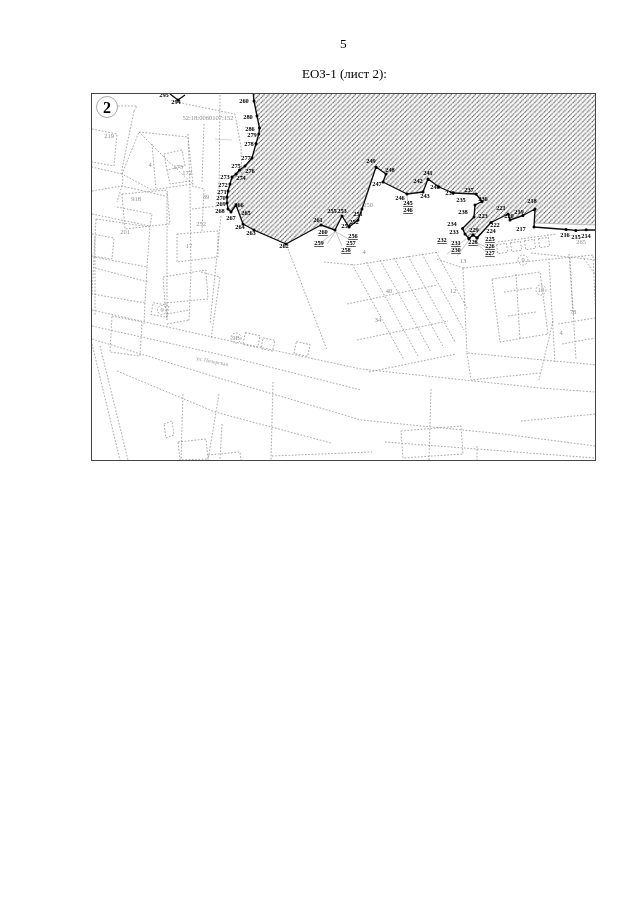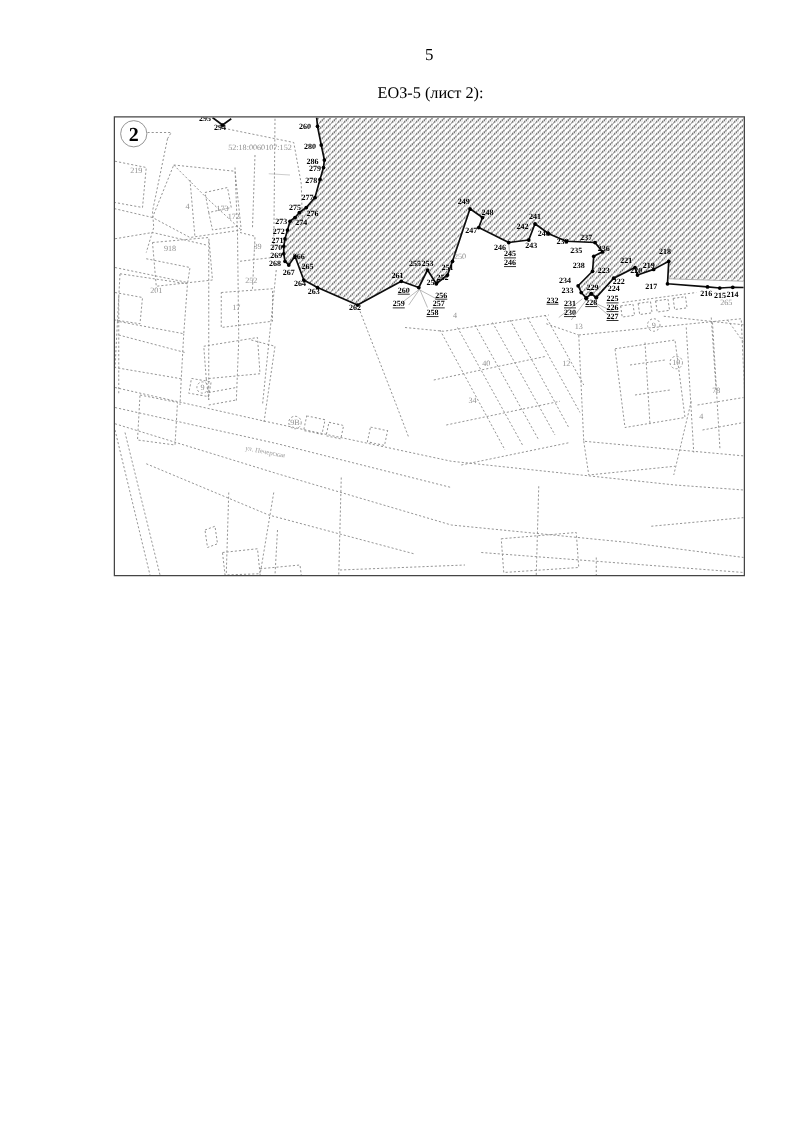--- a/index.html
+++ b/index.html
@@ -6,21 +6,21 @@
   #page{position:relative;width:640px;height:905px;background:#fff;overflow:hidden;
         font-family:"Liberation Serif", serif;color:#000;}
   #pnum{position:absolute;left:340px;top:36px;font-size:13.5px;}
   #title{position:absolute;left:302px;top:66px;font-size:13px;}
   #map{position:absolute;left:91px;top:93px;width:503px;height:366px;border:1.35px solid #454545;}
 </style>
 </head>
 <body>
 <div id="page">
   <div id="pnum">5</div>
-  <div id="title">ЕОЗ-5 (лист 2):</div>
+  <div id="title">ЕОЗ-1 (лист 2):</div>
   <div id="map">
   <svg width="503" height="366" viewBox="0 0 503 366">
     <defs>
       <pattern id="hat" width="4.8" height="4.8" patternUnits="userSpaceOnUse">
         <line x1="-0.4" y1="5.2" x2="5.2" y2="-0.4" stroke="#3a3a3a" stroke-width="1" stroke-dasharray="1.3 0.55"></line>
         <line x1="2" y1="5.2" x2="5.2" y2="2" stroke="#7a7a7a" stroke-width="0.6" stroke-dasharray="0.5 1.2"></line>
       </pattern>
     </defs>
 
     <path id="hatchpoly" fill="url(#hat)" stroke="none" d="M161.3,0

